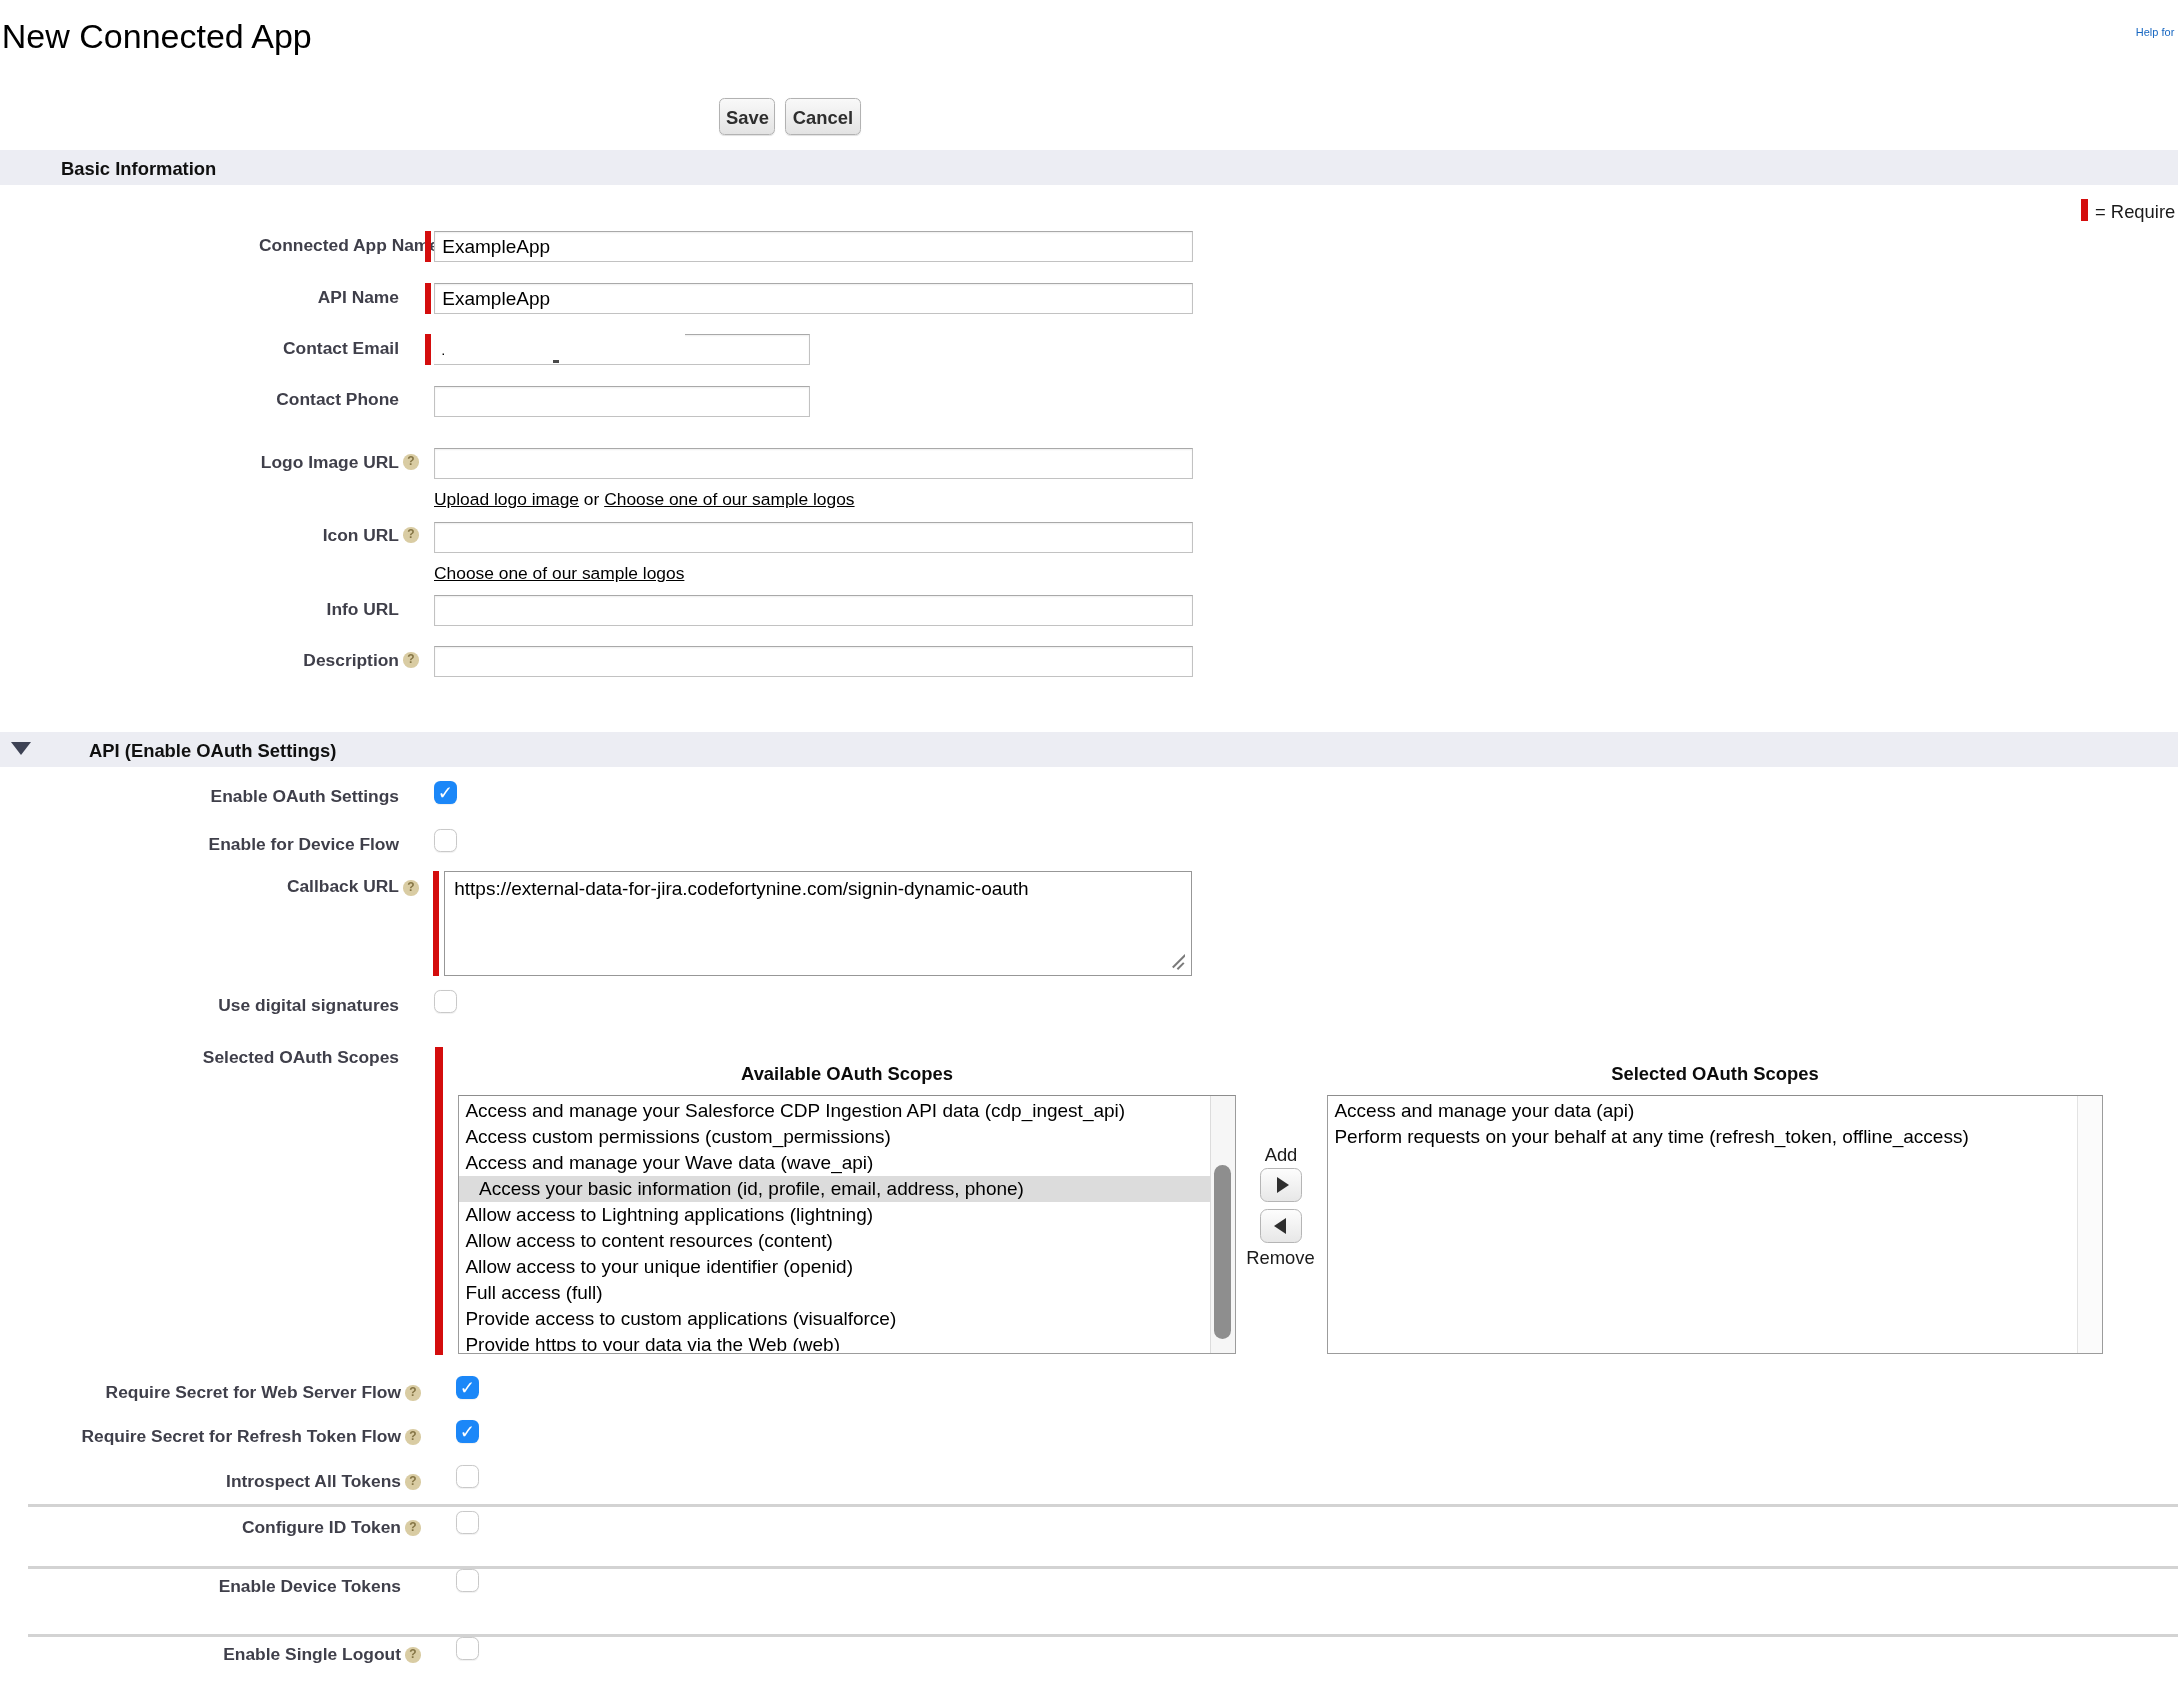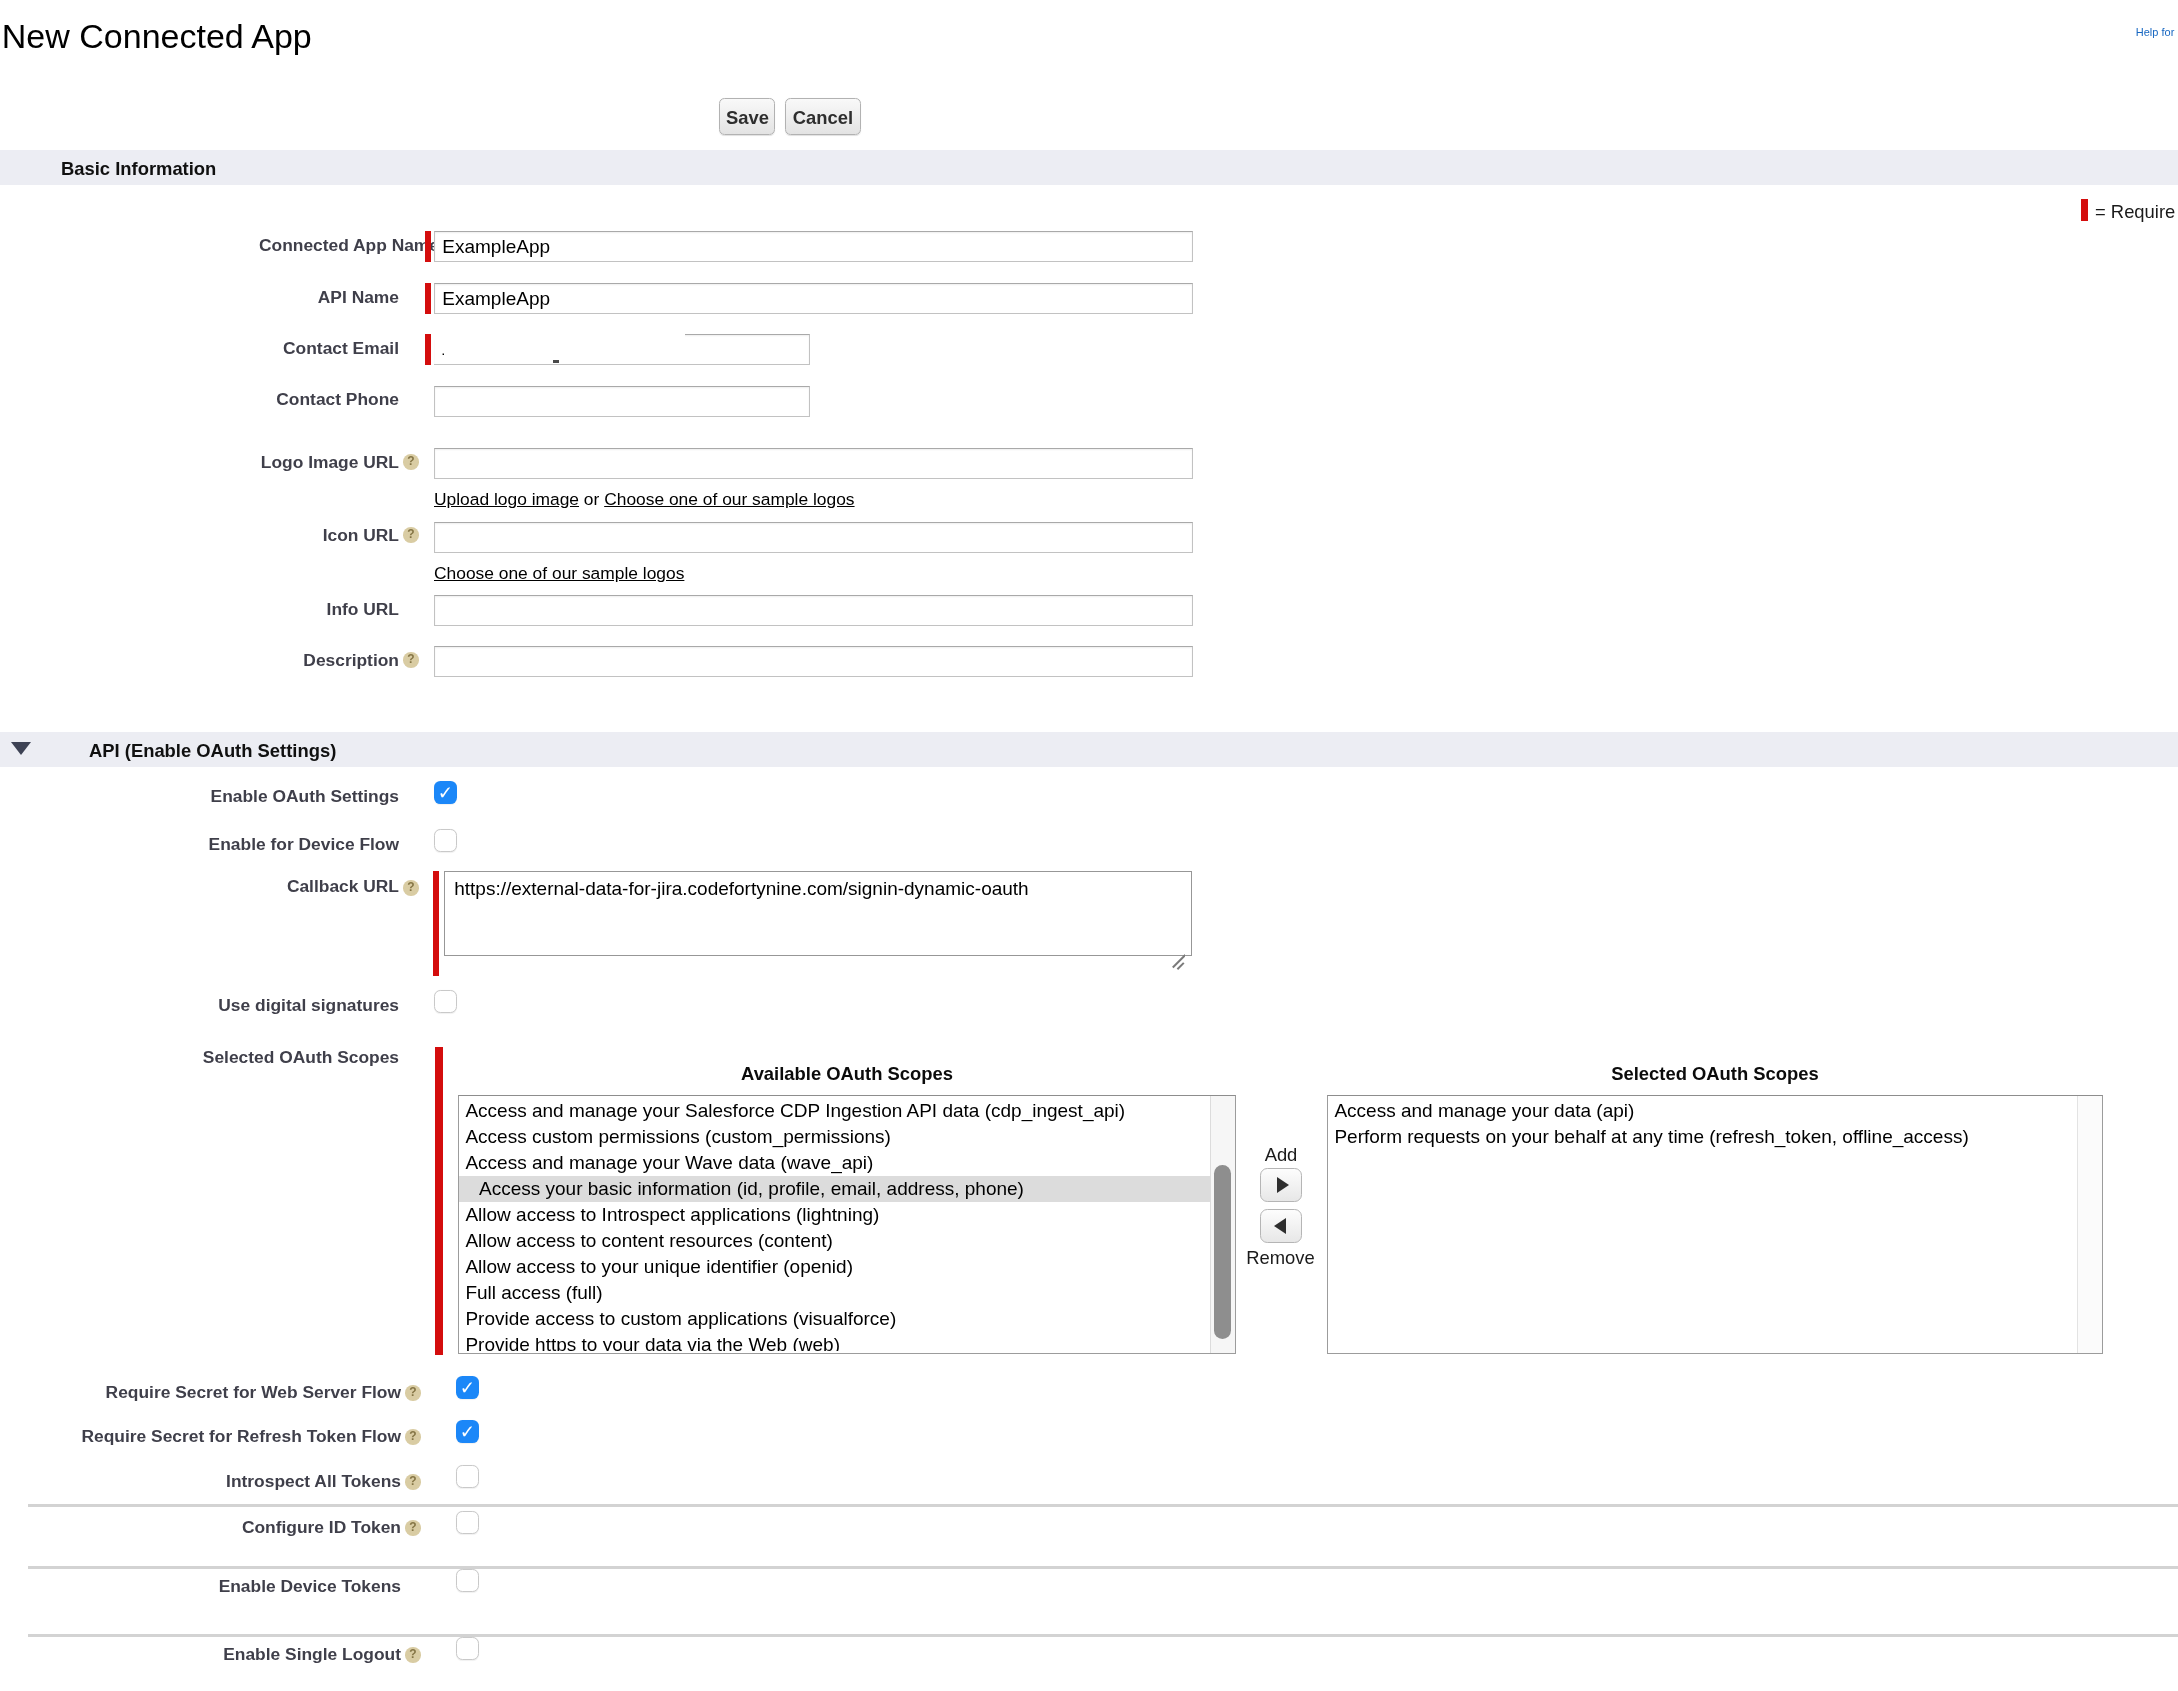--- a/index.html
+++ b/index.html
@@ -131,37 +131,37 @@
 
   <div class="flabel" style="top:786px;">Enable OAuth Settings</div>
   <span class="checkbox checked" style="left:434px;top:781px;"></span>
 
   <div class="flabel" style="top:834px;">Enable for Device Flow</div>
   <span class="checkbox" style="left:434px;top:829px;"></span>
 
   <div class="flabel" style="top:876px;">Callback URL</div>
   <div class="help-icon" style="left:403px;top:880px;">?</div>
   <div class="req-bar" style="left:433px;top:871px;height:105px;"></div>
-  <textarea class="ctextarea" style="left: 444px; top: 871px; width: 748px; height: 85px; resize: none;">https://external-data-for-jira.codefortynine.com/signin-dynamic-oauth</textarea>
+  <textarea class="ctextarea" style="left: 444px; top: 871px; width: 748px; height: 105px; resize: none;">https://external-data-for-jira.codefortynine.com/signin-dynamic-oauth</textarea>
   <div class="resize-handle" style="left:1168px;top:953px;"></div>
 
   <div class="flabel" style="top:995px;">Use digital signatures</div>
   <span class="checkbox" style="left:434px;top:990px;"></span>
 
   <div class="flabel" style="top:1047px;">Selected OAuth Scopes</div>
   <div class="req-bar" style="left:435px;top:1047px;width:8.3px;height:308px;"></div>
 
   <div class="list-heading" style="left:458px;top:1063px;width:778px;">Available OAuth Scopes</div>
   <div class="listbox" style="left:458px;top:1095px;width:778px;height:259px;">
     <div class="items">
         <div class="scope-item">Access and manage your Salesforce CDP Ingestion API data (cdp_ingest_api)</div>
         <div class="scope-item">Access custom permissions (custom_permissions)</div>
         <div class="scope-item">Access and manage your Wave data (wave_api)</div>
         <div class="scope-item highlighted">Access your basic information (id, profile, email, address, phone)</div>
-        <div class="scope-item">Allow access to Introspect applications (lightning)</div>
+        <div class="scope-item">Allow access to Lightning applications (lightning)</div>
         <div class="scope-item">Allow access to content resources (content)</div>
         <div class="scope-item">Allow access to your unique identifier (openid)</div>
         <div class="scope-item">Full access (full)</div>
         <div class="scope-item">Provide access to custom applications (visualforce)</div>
         <div class="scope-item">Provide https to your data via the Web (web)</div>
       </div>
     <div class="vscroll">
       <div class="thumb" style="top:69px;height:174px;"></div>
     </div>
   </div>

